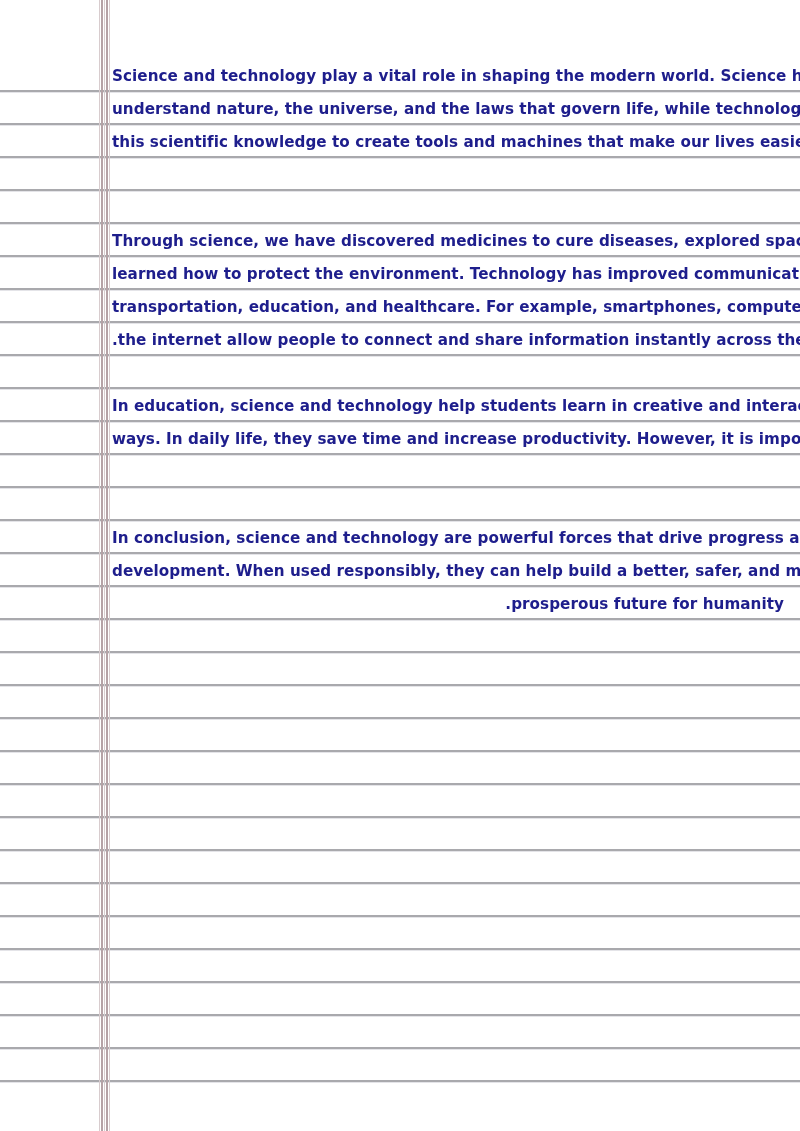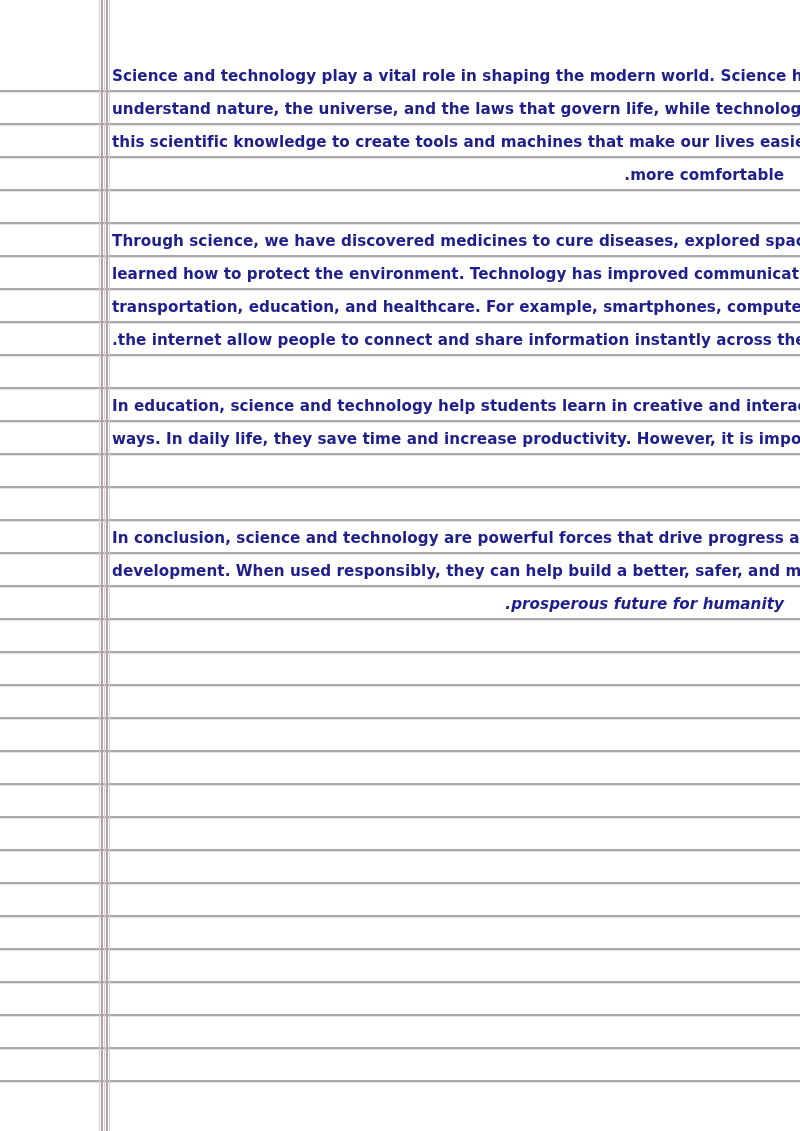--- a/index.html
+++ b/index.html
@@ -142,25 +142,24 @@
     <div class="vline inner"></div>
     <div class="vline-soft b"></div>
     <div class="vline outer"></div>
     <div class="vline-soft c"></div>
   </div>
 
   <div id="ink">
       <div class="ink-line left" style="top: 60px; color: rgb(30, 30, 140);">Science and technology play a vital role in shaping the modern world. Science helps us</div>
       <div class="ink-line left" style="top: 93px; color: rgb(30, 30, 140);">understand nature, the universe, and the laws that govern life, while technology uses</div>
       <div class="ink-line left" style="top: 126px; color: rgb(30, 30, 140);">this scientific knowledge to create tools and machines that make our lives easier and</div>
-      <div class="ink-line right" style="top: 159px; color: rgb(30, 30, 140);">.more comfortable</div>
       <div class="ink-line left" style="top: 225px; color: rgb(30, 30, 140);">Through science, we have discovered medicines to cure diseases, explored space, and</div>
       <div class="ink-line right" style="top: 258px; color: rgb(30, 30, 140);">learned how to protect the environment. Technology has improved communication,</div>
       <div class="ink-line left" style="top: 291px; color: rgb(30, 30, 140);">transportation, education, and healthcare. For example, smartphones, computers, and</div>
       <div class="ink-line left" style="top: 324px; color: rgb(30, 30, 140);">.the internet allow people to connect and share information instantly across the globe</div>
       <div class="ink-line right" style="top: 390px; color: rgb(30, 30, 140);">In education, science and technology help students learn in creative and interactive</div>
       <div class="ink-line left" style="top: 423px; color: rgb(30, 30, 140);">ways. In daily life, they save time and increase productivity. However, it is important</div>
       <div class="ink-line right" style="top: 522px; color: rgb(30, 30, 140);">In conclusion, science and technology are powerful forces that drive progress and</div>
       <div class="ink-line left" style="top: 555px; color: rgb(30, 30, 140);">development. When used responsibly, they can help build a better, safer, and more</div>
-      <div class="ink-line right" style="top: 588px; color: rgb(30, 30, 140); font-style: italic;">.prosperous future for humanity</div>
+      <div class="ink-line right" style="top: 588px; color: rgb(30, 30, 140);">.prosperous future for humanity</div>
     </div>
 
 </div>
 
 </body></html>

